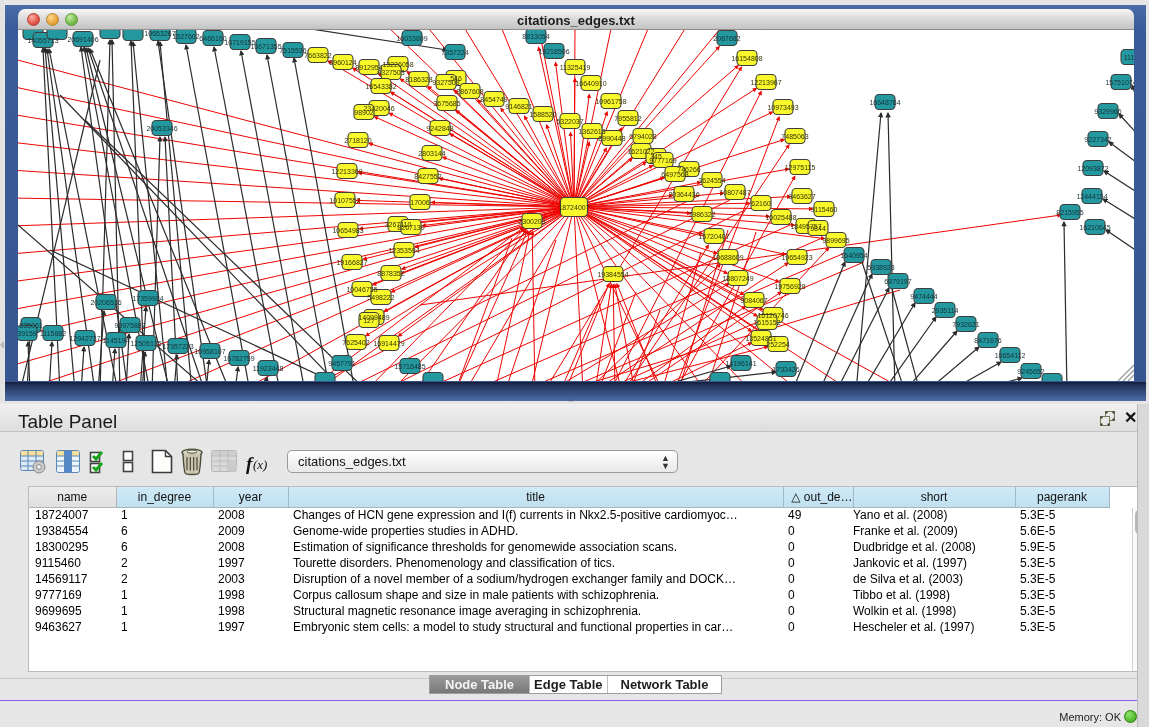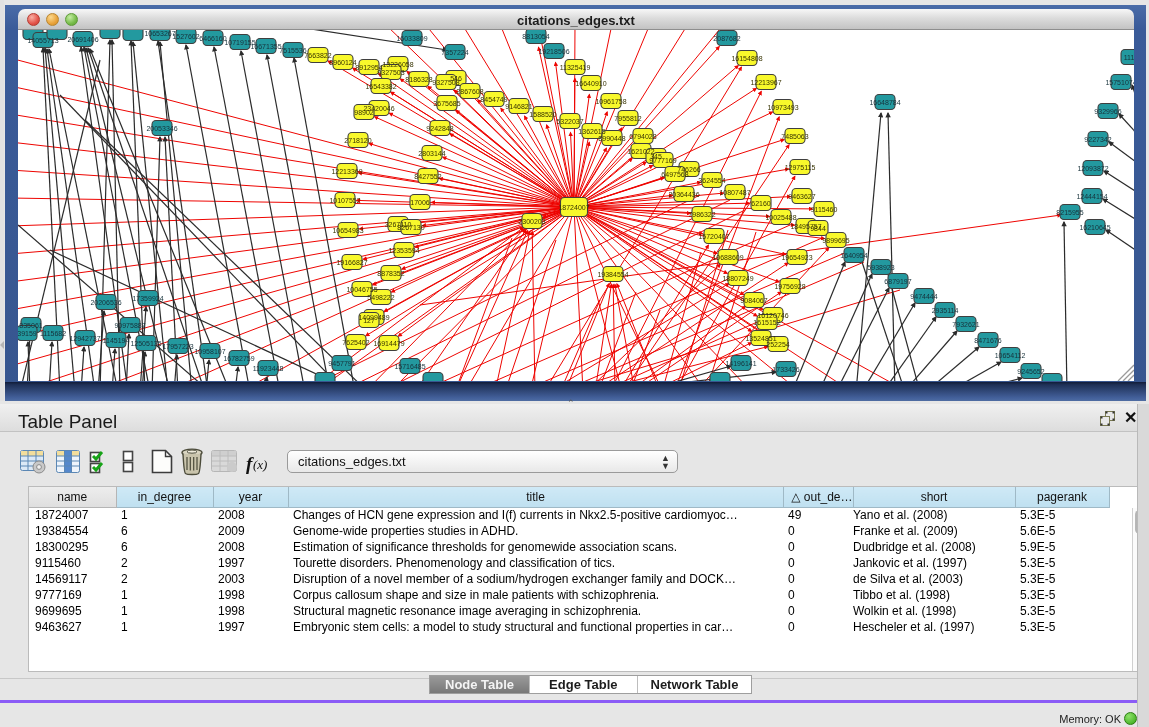--- a/index.html
+++ b/index.html
@@ -22,26 +22,26 @@
 th{height:20px;background:linear-gradient(180deg,#cfe9f6,#bfe0f0);border:1px solid #9fb9c6;border-top:none;font-weight:normal;font-size:12px;color:#111;padding:0}
 th.first{background:linear-gradient(180deg,#ededed,#dfdfdf);border-left:none;border-color:#b5b5b5}
 td{height:16px;padding:0 0 0 5px;color:#000;white-space:nowrap;overflow:hidden;border:none}
 td.c1{padding-left:6px}
 td.c6{text-align:left;padding:0}
 #scroll{position:absolute;right:1px;top:21px;width:14px;height:164px;background:#fbfbfb;border-left:1px solid #d0d0d0}
 #thumb{position:absolute;left:2px;top:2px;width:9px;height:24px;background:linear-gradient(90deg,#b9b9b9,#9f9f9f);border-radius:5px}
 
 #tabs{position:absolute;left:429px;top:271px;height:19px;display:flex;border:1px solid #9e9e9e;border-radius:0;overflow:hidden;background:#fff}
 #tabs div{font-size:13px;font-weight:bold;line-height:17px;padding:0 15px;color:#1d1d1d;border-right:1px solid #bdbdbd}
-#tabs div:nth-child(2){padding:0 19px}
+#tabs div:nth-child(2){padding:0 4px}
 #tabs div:nth-child(3){padding:0 13px}
 #tabs div:last-child{border-right:none}
 #tabs .sel{background:linear-gradient(180deg,#9a9a9a,#787878);color:#f4f4f4}
 #tabline{position:absolute;left:0;top:274px;width:1149px;height:1px;background:#c8c8c8}
-#status{position:absolute;left:0;top:296px;width:1149px;height:27px;background:#e6e6e6;border-top:3px solid #8b5cf6}
+#status{position:absolute;left:0;top:296px;width:1149px;height:27px;background:#e6e6e6;border-top:1px solid #8b5cf6}
 #mem{position:absolute;right:28px;top:10px;font-size:11px;color:#222}
 #dot{position:absolute;right:12px;top:9px;width:13px;height:13px;border-radius:50%;background:radial-gradient(circle at 35% 30%,#8ee26a,#34a614);border:1px solid #2c7d12}
 #rstrip{position:absolute;right:0;top:404px;width:12px;height:323px;background:#d9d9d9;border-left:1px solid #b9b9b9}
 #lstrip{position:absolute;left:0;top:0;width:4px;height:401px;background:#e2e2e2}
 .icon{position:absolute;top:0}
 </style></head><body>
 <div id="app">
   <div id="lstrip"></div>
   <div style="position:absolute;left:0px;top:341px;width:0;height:0;border-top:4px solid transparent;border-bottom:4px solid transparent;border-right:4px solid #b5b5b5;z-index:6"></div>
   <div id="netframe"></div>

